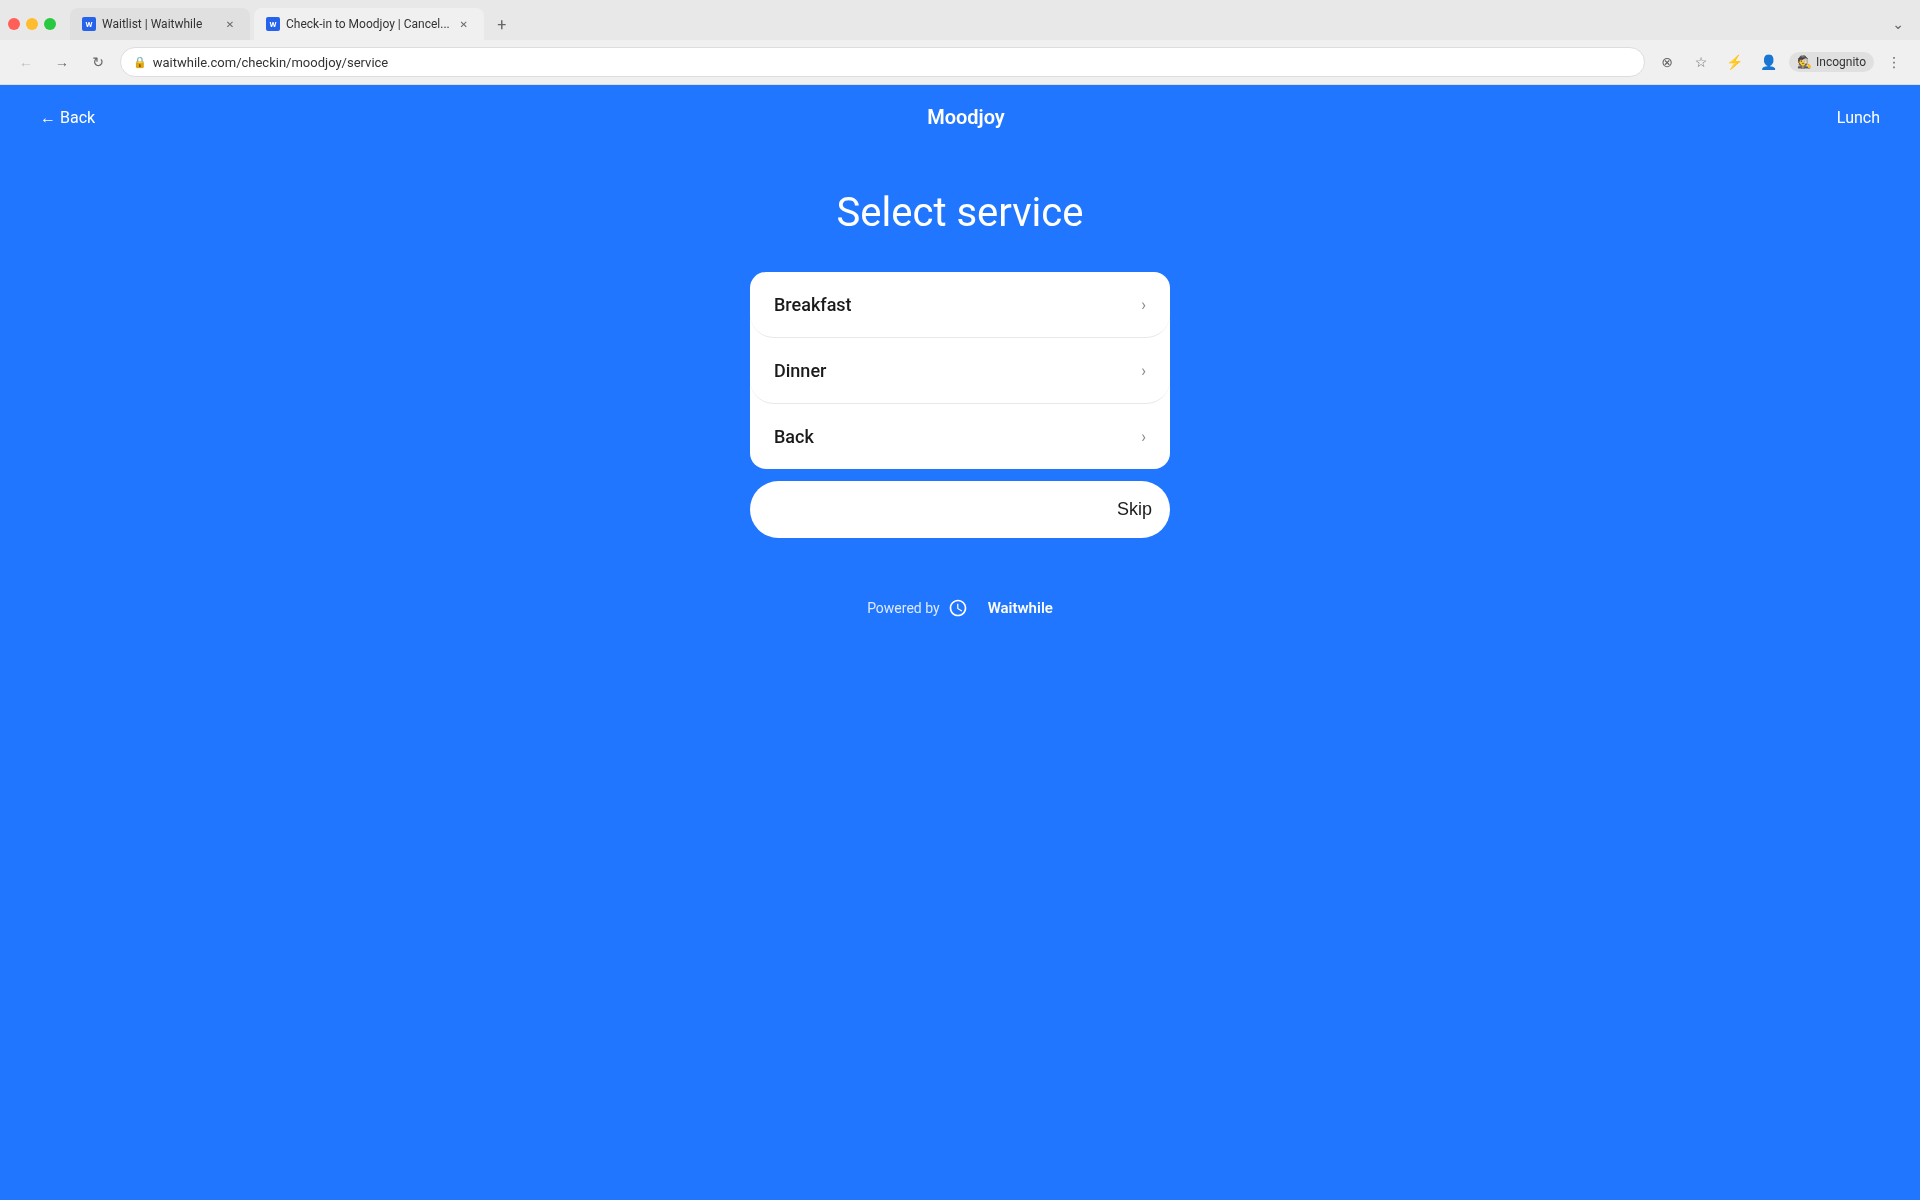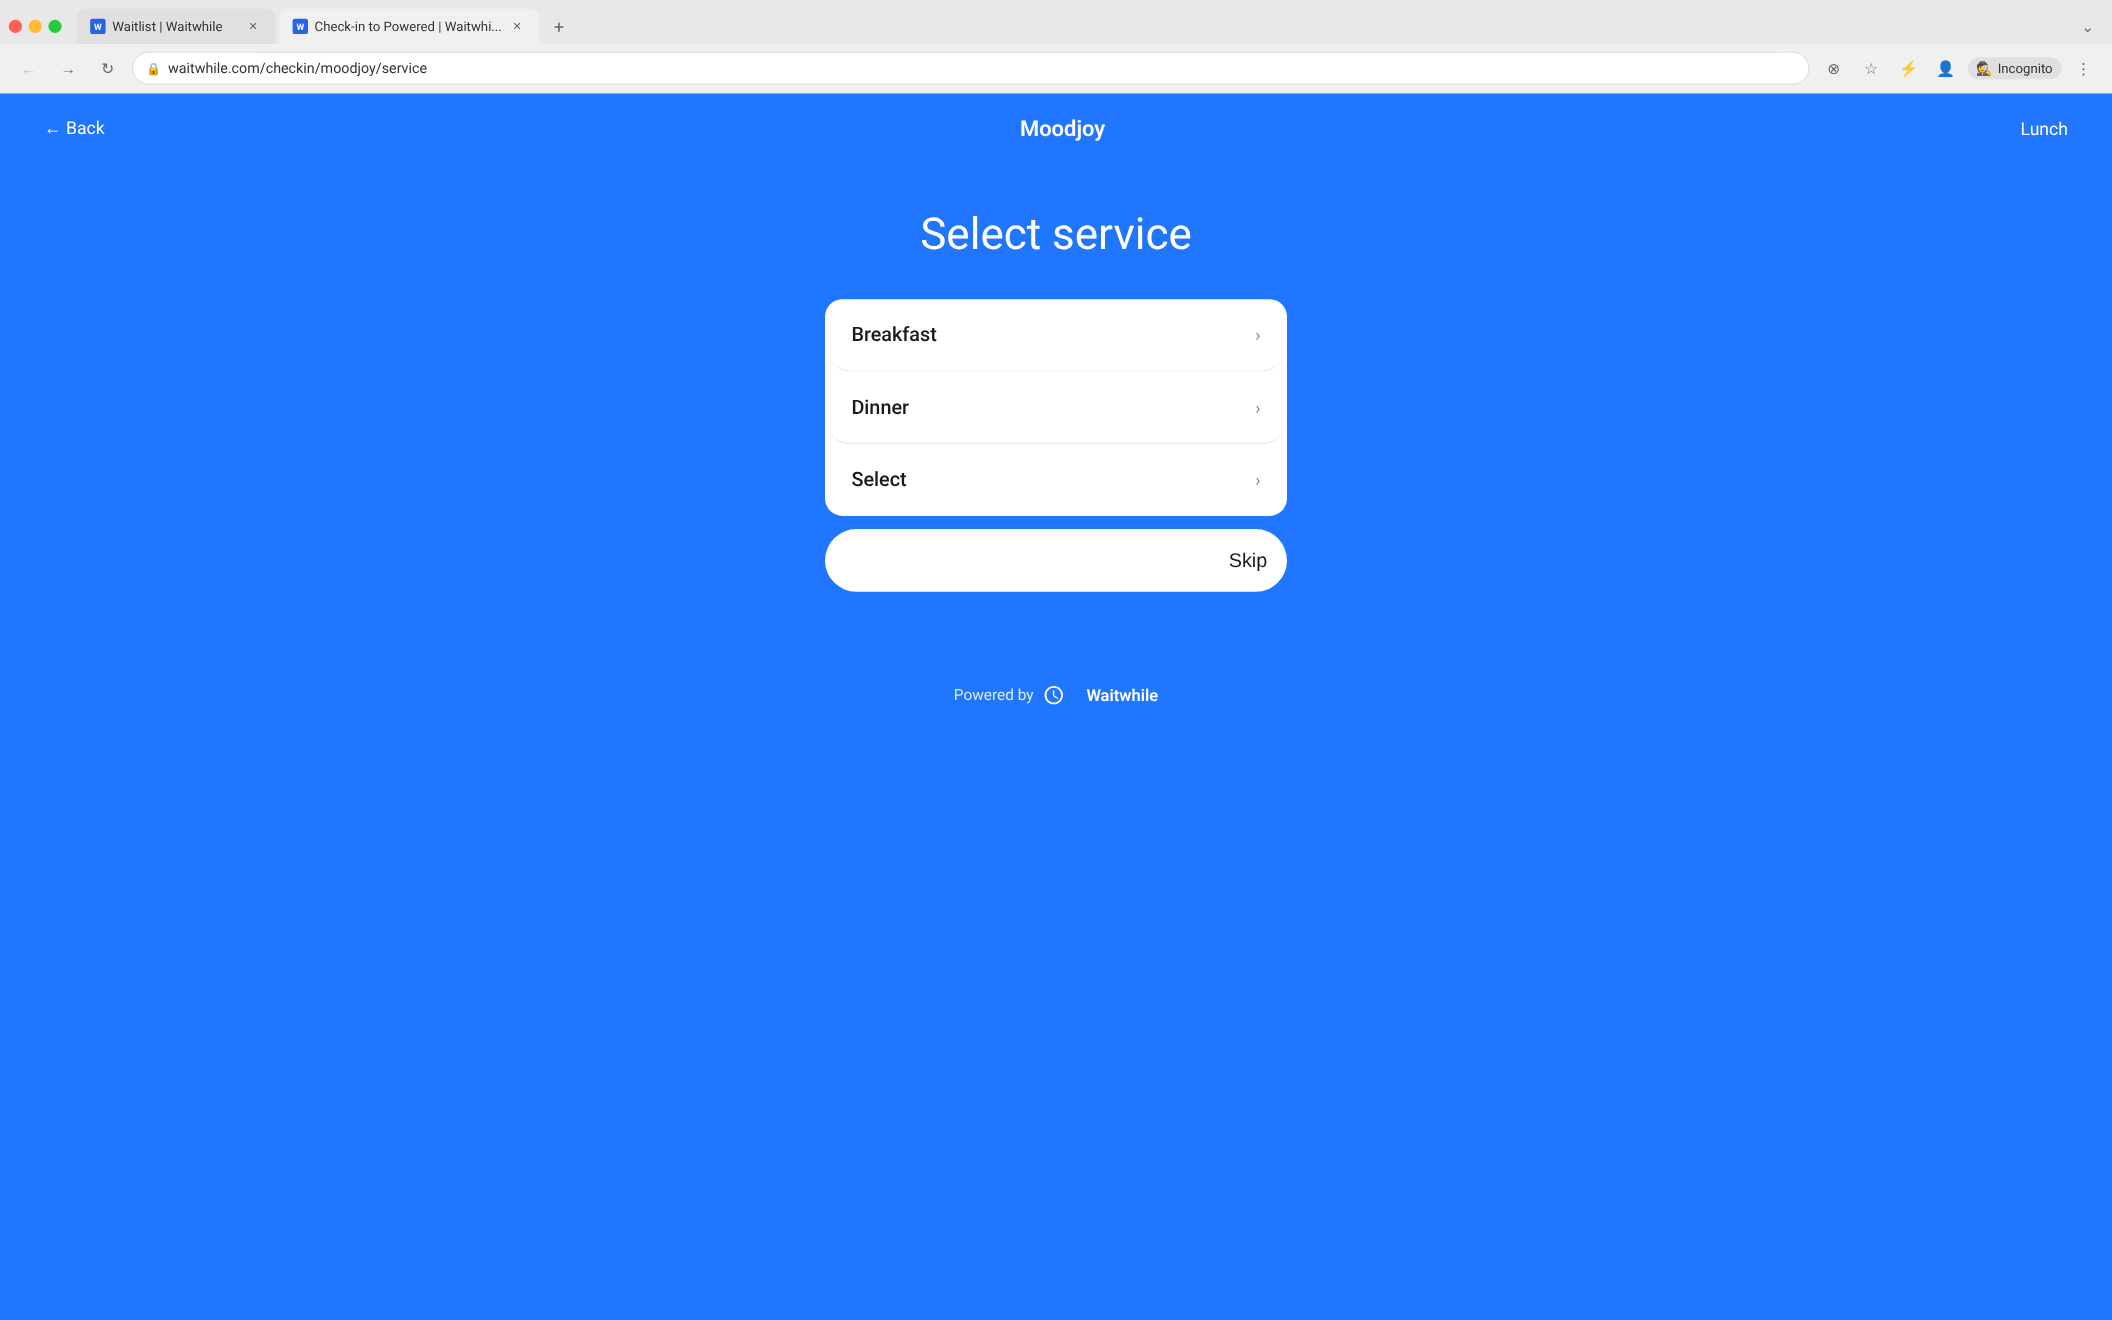--- a/index.html
+++ b/index.html
@@ -296,21 +296,21 @@
       cursor: pointer;
       text-align: right;
     }
 
     
     .footer {
       display: flex;
       align-items: center;
       justify-content: center;
       gap: 8px;
-      margin-top: 84px;
+      margin-top: 60px;
       color: rgba(255,255,255,0.85);
       font-size: 14px;
     }
 
     .waitwhile-logo {
       display: flex;
       align-items: center;
       gap: 20px;
       font-weight: 600;
       font-size: 15px;
@@ -333,21 +333,21 @@
       <div class="traffic-light yellow"></div>
       <div class="traffic-light green"></div>
     </div>
     <div class="tab">
       <div class="tab-favicon">W</div>
       <span class="tab-title">Waitlist | Waitwhile</span>
       <div class="tab-close">✕</div>
     </div>
     <div class="tab active">
       <div class="tab-favicon">W</div>
-      <span class="tab-title">Check-in to Powered | Waitwhi...</span>
+      <span class="tab-title">Check-in to Moodjoy | Cancel...</span>
       <div class="tab-close">✕</div>
     </div>
     <div class="tab-new">+</div>
     <div style="flex:1"></div>
     <div class="nav-btn">⌄</div>
   </div>
 
   <div class="address-bar-row">
     <div class="nav-btn disabled">←</div>
     <div class="nav-btn">→</div>
@@ -384,21 +384,21 @@
     <div class="service-card">
       <div class="service-item">
         <span class="service-name">Breakfast</span>
         <span class="chevron-icon">›</span>
       </div>
       <div class="service-item">
         <span class="service-name">Dinner</span>
         <span class="chevron-icon">›</span>
       </div>
       <div class="service-item">
-        <span class="service-name">Select</span>
+        <span class="service-name">Back</span>
         <span class="chevron-icon">›</span>
       </div>
     </div>
 
     <button class="skip-btn">Skip</button>
 
     <div class="footer">
       <span>Powered by</span>
       <div class="waitwhile-logo">
         <svg class="waitwhile-icon" viewBox="0 0 24 24" fill="none" xmlns="http://www.w3.org/2000/svg">

